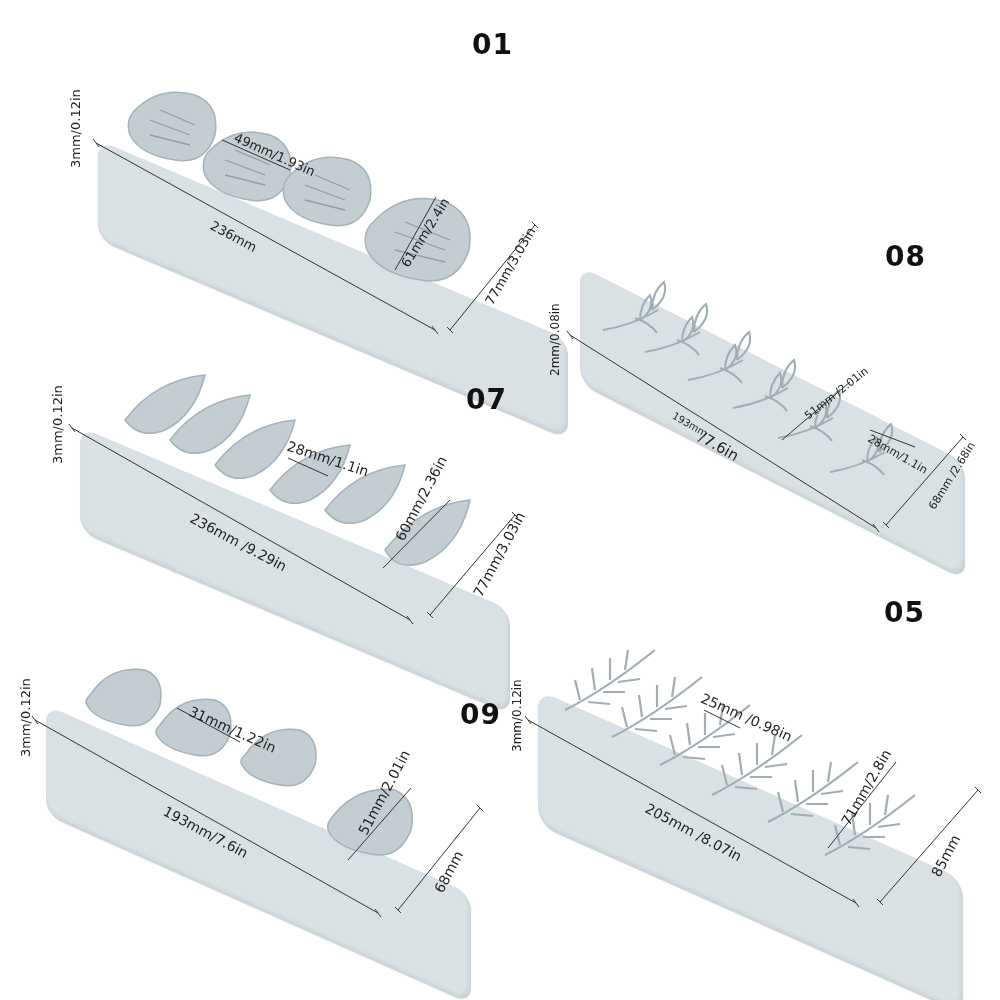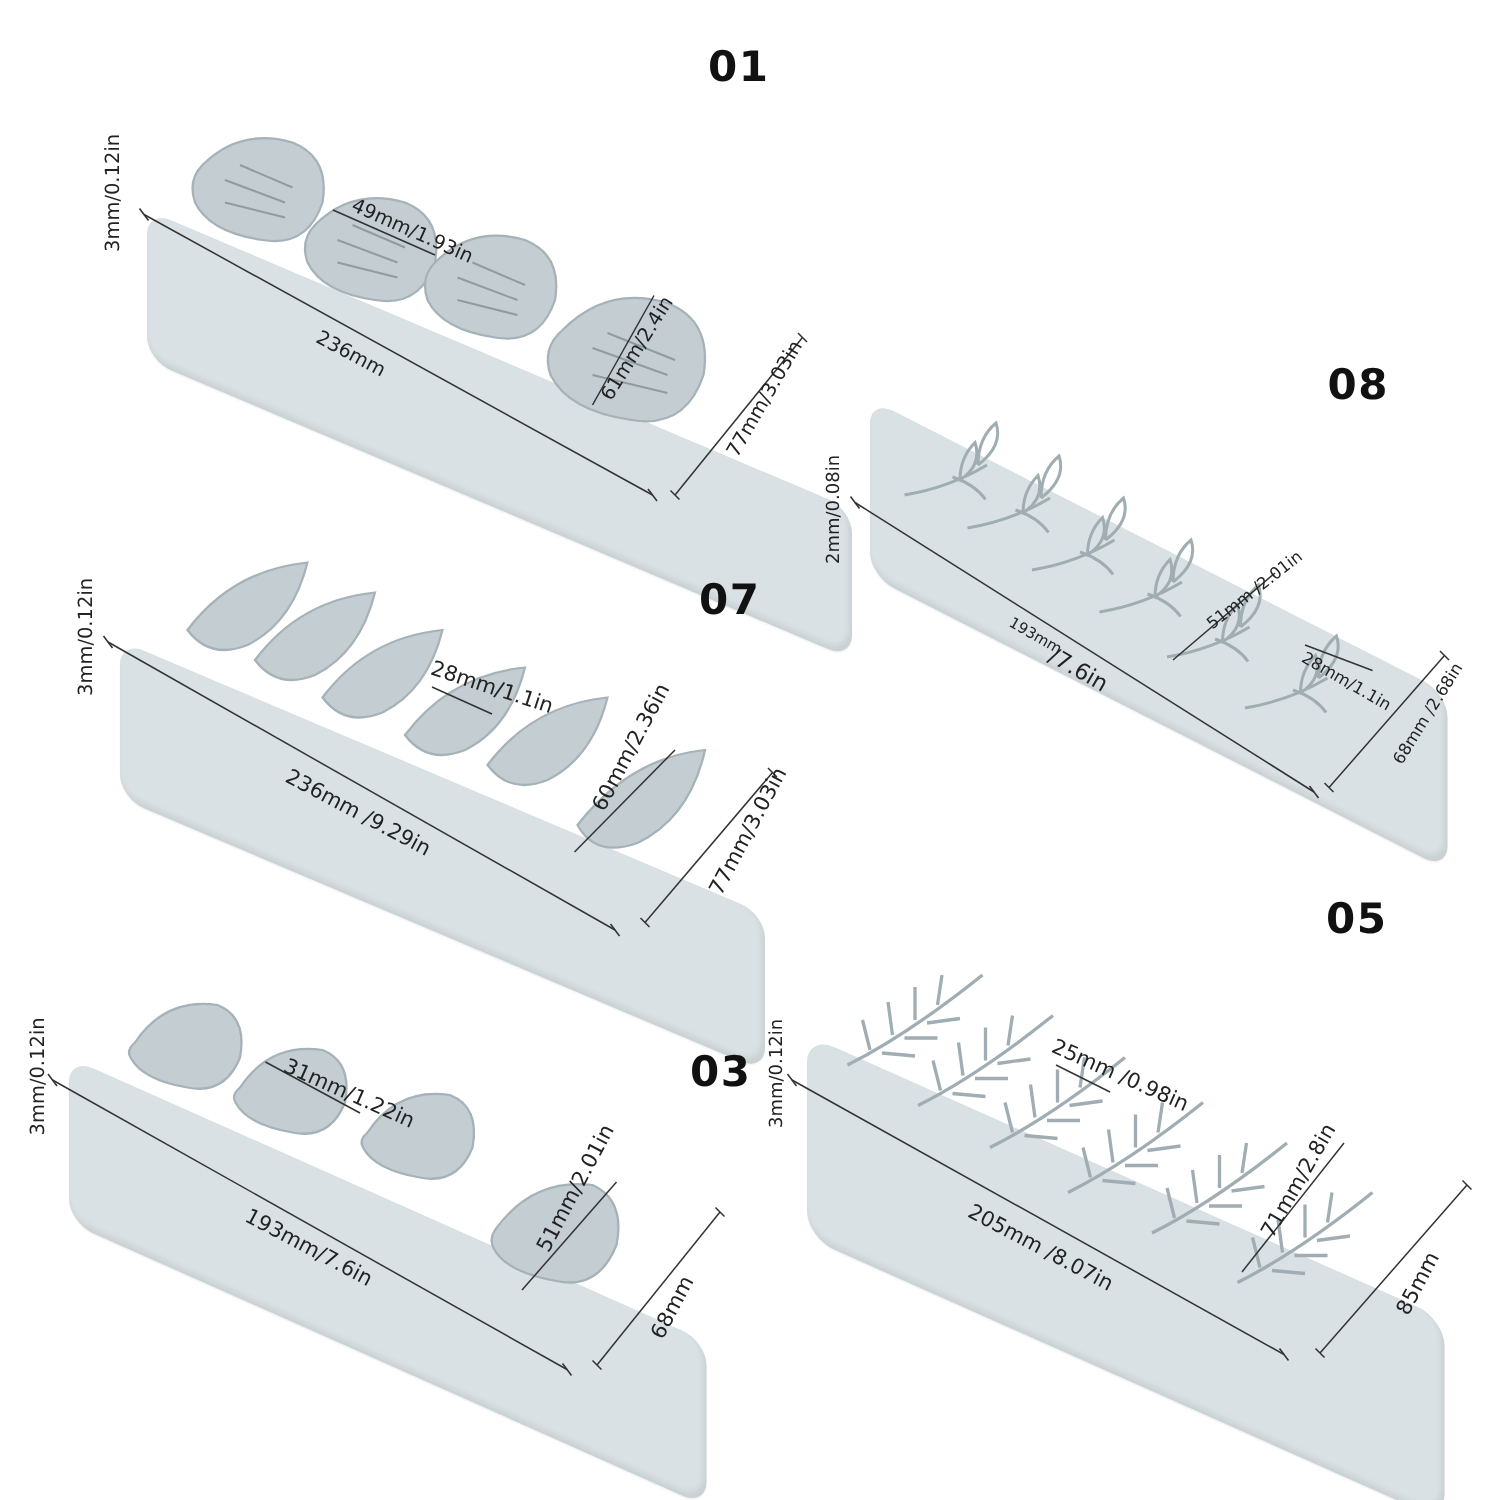--- a/index.html
+++ b/index.html
@@ -67,21 +67,21 @@
     <line x1="288" y1="458" x2="328" y2="476"></line>
     <line x1="383" y1="568" x2="450" y2="500"></line>
   </g>
 </svg>
 <div class="dim" style="left:50px;top:464px;transform:rotate(-90deg);">3mm/0.12in</div>
 <div class="dim big" style="left:195px;top:510px;transform:rotate(28deg);">236mm /9.29in</div>
 <div class="dim big" style="left:470px;top:592px;transform:rotate(-62deg);">77mm/3.03in</div>
 <div class="dim big" style="left:290px;top:438px;transform:rotate(18deg);">28mm/1.1in</div>
 <div class="dim big" style="left:392px;top:536px;transform:rotate(-62deg);">60mm/2.36in</div>
 
-<div class="num" style="left:460px;top:698px;">03</div>
+<div class="num" style="left:460px;top:698px;">09</div>
 <div class="mold" style="left:46px;top:705px;width:425px;height:110px;transform:skewY(24deg);transform-origin:left top;border-radius:16px;"></div>
 <svg width="1000" height="1000" style="left:0;top:0;">
   <g fill="#c3cdd2" stroke="#a5b2b8" stroke-width="1.5">
     <path d="M90 695 q20-30 55-25 q20 8 15 35 q-10 25 -35 20 q-30 -5 -38 -20 q-3-5 3-10z"></path>
     <path d="M160 725 q20-30 55-25 q20 8 15 35 q-10 25 -35 20 q-30 -5 -38 -20 q-3-5 3-10z"></path>
     <path d="M245 755 q20-30 55-25 q20 8 15 35 q-10 25 -35 20 q-30 -5 -38 -20 q-3-5 3-10z"></path>
     <path d="M330 820 q25-35 65-30 q22 10 16 40 q-12 30 -40 24 q-34 -6 -42 -22 q-3-6 1-12z"></path>
   </g>
   <g stroke="#333" stroke-width="1" fill="none">
     <line x1="35" y1="720" x2="378" y2="913"></line>

